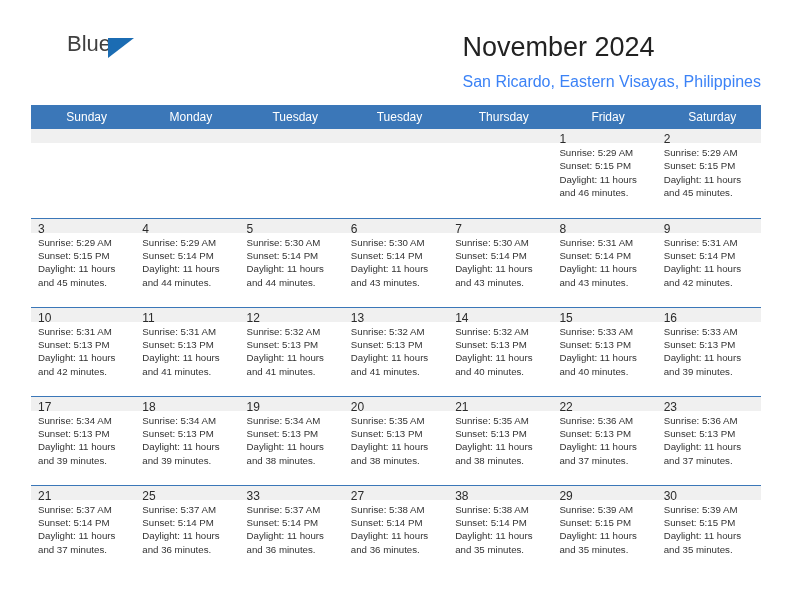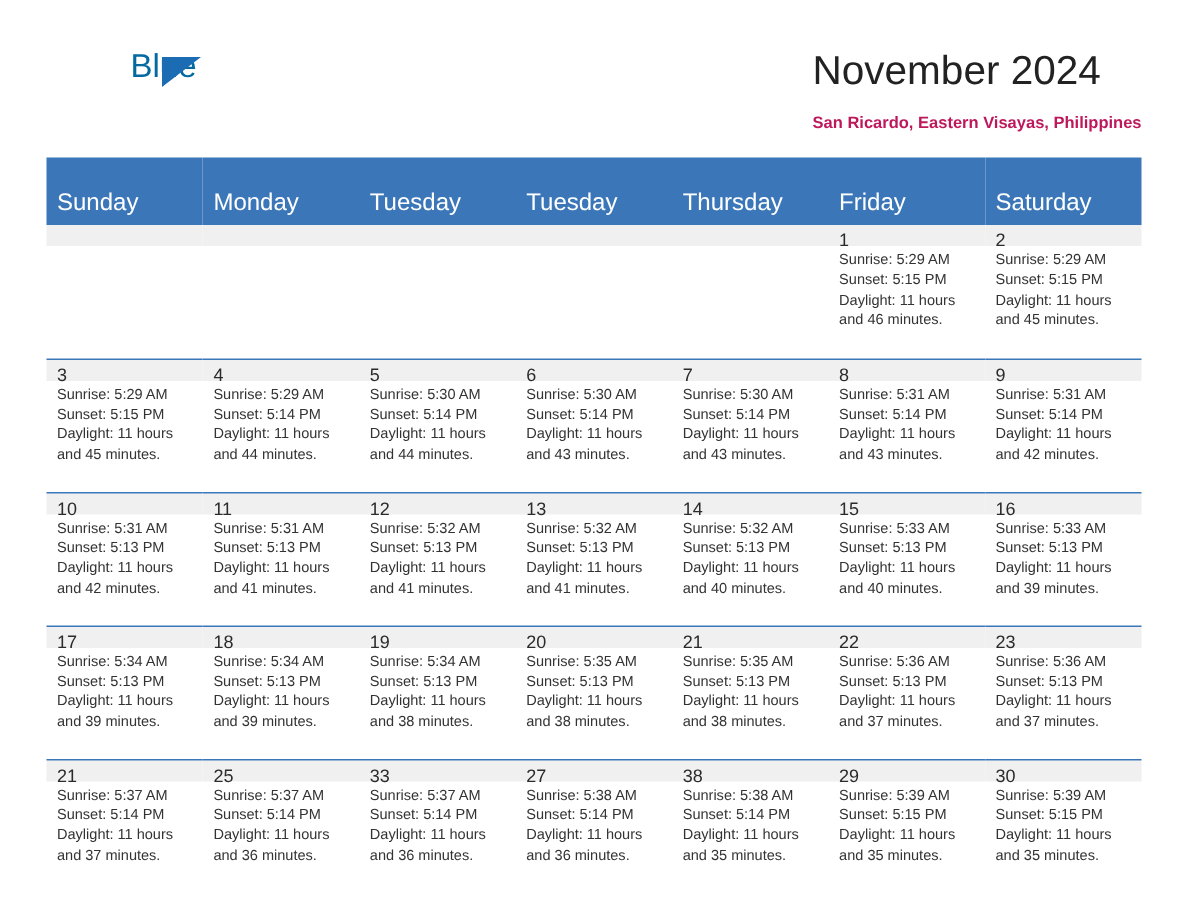--- a/index.html
+++ b/index.html
@@ -38,23 +38,23 @@
   }
   .logo-general {
     font-size: 22px;
     color: #2b2b2b;
     letter-spacing: 0px;
     line-height: 24px;
     font-weight: 400;
   }
   .logo-blue {
     font-size: 22px;
-    color: #0369a1;
+    color: #404040;
     line-height: 24px;
-    margin-left: 56px;
+    margin-left: 36px;
     display: block;
     margin-top: -2px;
     font-weight: 400;
   }
   .logo-triangle {
     position: absolute;
     left: 77px;
     top: 4px;
     width: 0;
     height: 0;
@@ -67,47 +67,47 @@
     top: 0;
   }
   .cal-title {
     font-size: 27px;
     color: #222222;
     line-height: 34px;
     font-weight: 400;
     white-space: nowrap;
   }
   .cal-subtitle {
-    font-size: 11px;
-    color: #be185d;
+    font-size: 16px;
+    color: #3b82f6;
     line-height: 22px;
     margin-top: 7px;
-    font-weight: 700;
+    font-weight: 400;
     white-space: nowrap;
   }
 
   
   .calendar {
     position: absolute;
     left: 31px;
     top: 105px;
     width: 730px;
   }
   table.cal-table {
     width: 730px;
     border-collapse: collapse;
     table-layout: fixed;
   }
   table.cal-table th {
     background: #3b77b8;
     color: #ffffff;
-    font-size: 16px;
+    font-size: 12px;
     font-weight: 400;
-    text-align: left;
-    padding: 22px 0 5px 7px;
+    text-align: center;
+    padding: 5px 0 5px 7px;
     height: 11px;
     border: none;
   }
   tr.week-row > td {
     vertical-align: top;
     padding: 0;
     border-top: 1px solid #3b77b8;
     height: 89px;
     box-sizing: border-box;
   }

